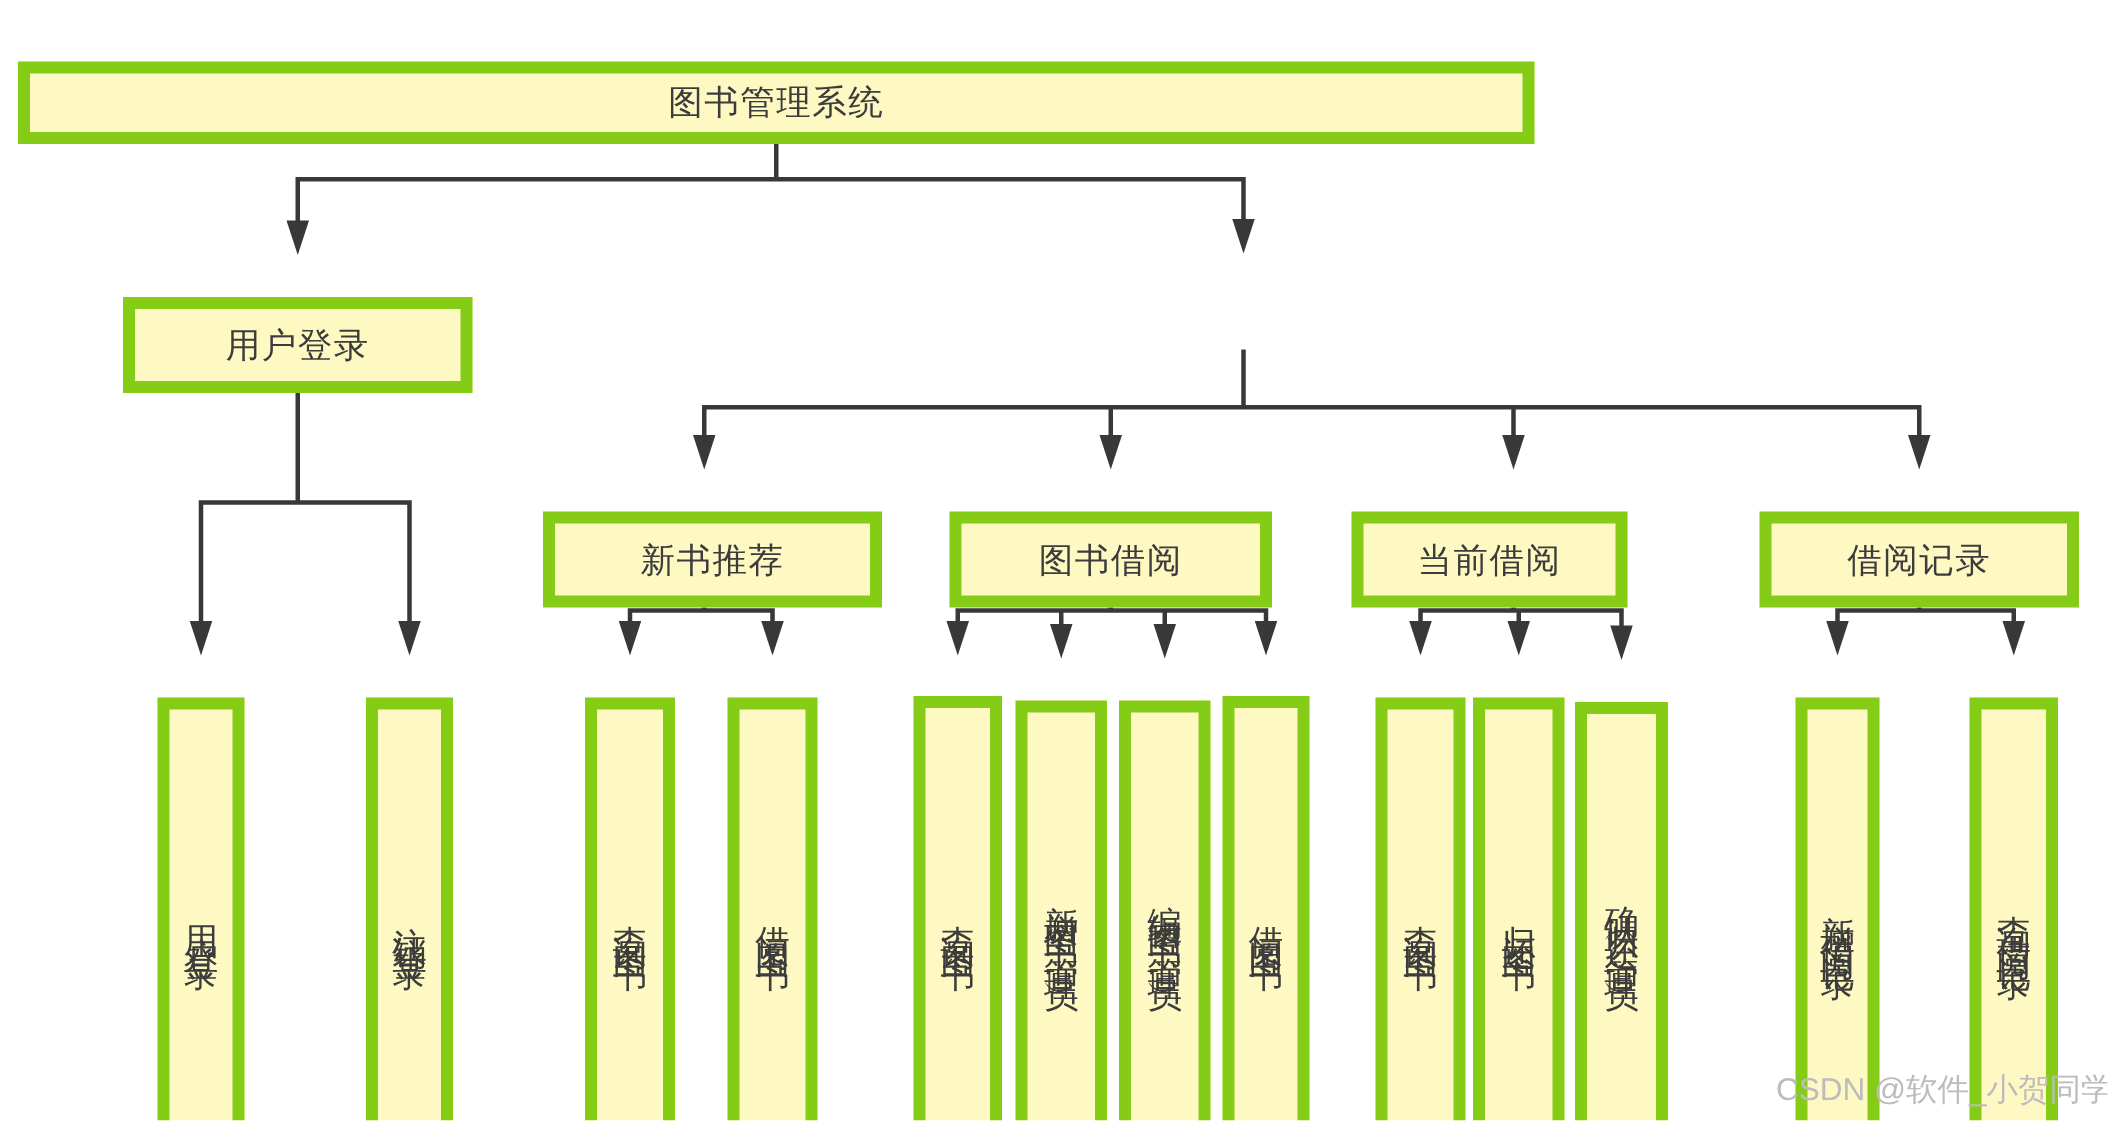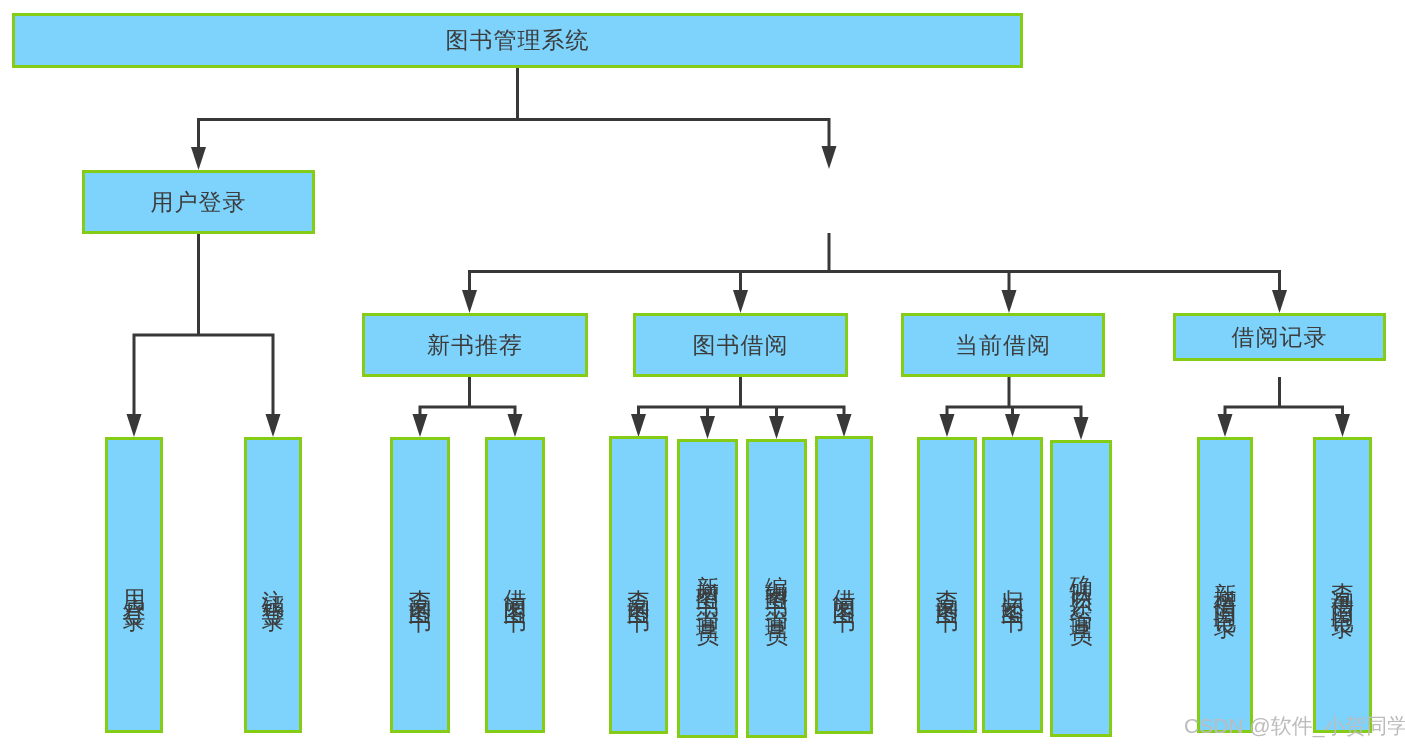--- a/index.html
+++ b/index.html
@@ -17,26 +17,27 @@
     overflow: hidden;
   }
   .wires {
     position: absolute;
     left: 0;
     top: 0;
     pointer-events: none;
   }
   .node {
     position: absolute;
-    border: 3px solid #84cc16;
-    background: #7dd3fc;
+    border: 8px solid #84cc16;
+    background: #fef9c3;
     display: flex;
     align-items: center;
     justify-content: center;
     color: #3c3c3c;
+    margin-top: 28px;
   }
   .hnode {
     font-size: 23px;
     letter-spacing: 1px;
     white-space: nowrap;
   }
   .leaf .vtxt {
     writing-mode: vertical-rl;
     text-orientation: mixed;
     font-size: 23px;
@@ -111,22 +112,22 @@
       <polygon points="1342.5,437 1335,414 1350,414"></polygon>
     </g>
   </svg>
 
   <div class="node hnode" style="left:12px; top:13px; width:1011px; height:55px;">图书管理系统</div>
 
   <div class="node hnode" style="left:82px; top:170px; width:233px; height:64px;">用户登录</div>
 
   <div class="node hnode" style="left:362px; top:313px; width:226px; height:64px;">新书推荐</div>
   <div class="node hnode" style="left:633px; top:313px; width:215px; height:64px;text-align:center;">图书借阅</div>
-  <div class="node hnode" style="left:901px; top:313px; width:204px; height:64px;">当前借阅</div>
-  <div class="node hnode" style="left:1173px; top:313px; width:213px; height:48px;">借阅记录</div>
+  <div class="node hnode" style="left:901px; top:313px; width:184px; height:64px;">当前借阅</div>
+  <div class="node hnode" style="left:1173px; top:313px; width:213px; height:64px;">借阅记录</div>
 
   <div class="node leaf" style="left:105px; top:437px; width:58px; height:296px;">
     <span class="vtxt">用户登录</span>
   </div>
   <div class="node leaf" style="left:244px; top:437px; width:58px; height:296px;">
     <span class="vtxt">注销登录</span>
   </div>
 
   <div class="node leaf" style="left:390px; top:437px; width:60px; height:296px;">
     <span class="vtxt">查询图书</span>

